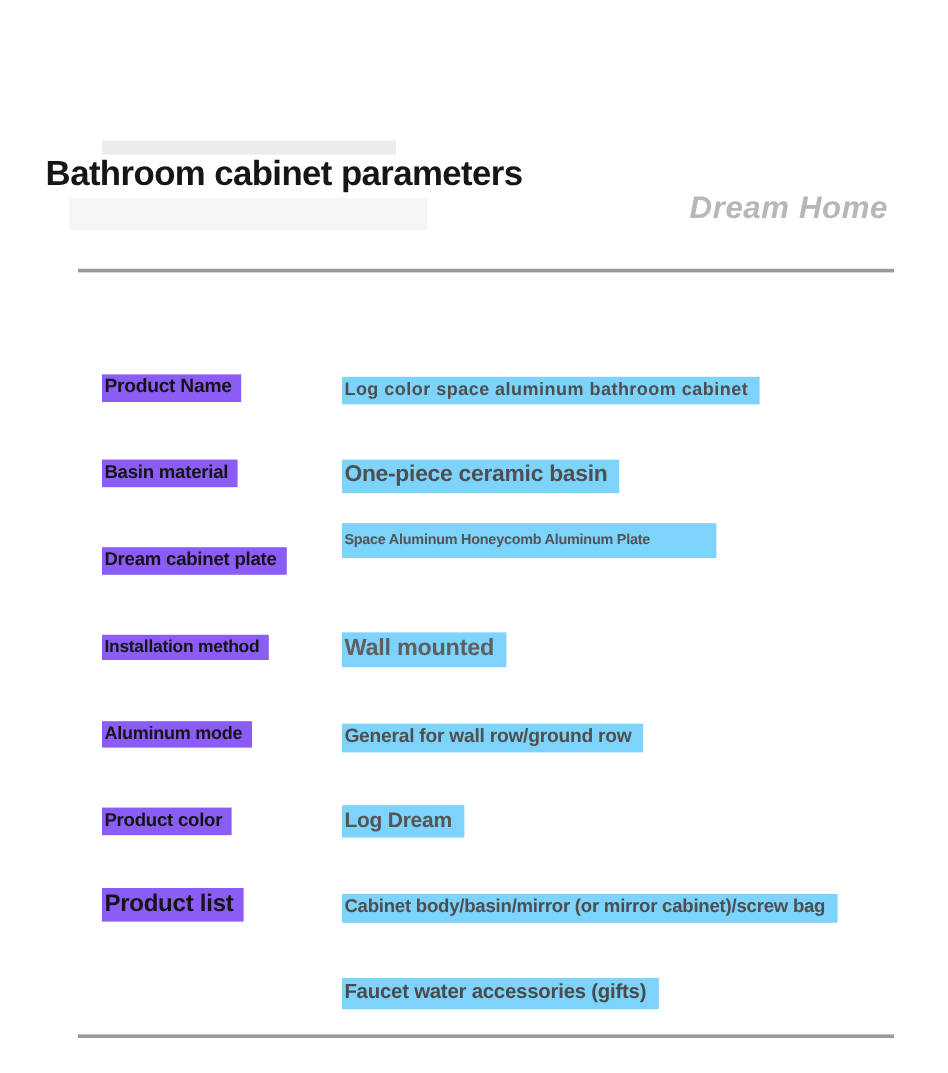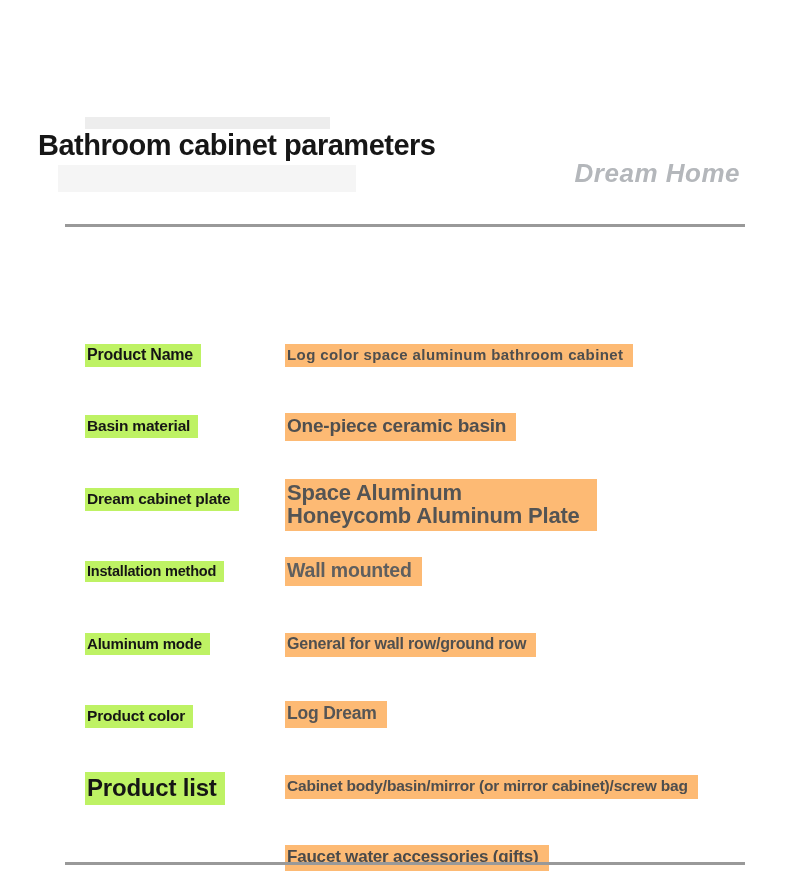--- a/index.html
+++ b/index.html
@@ -26,38 +26,38 @@
     font-size:26px;font-weight:bold;font-style:italic;
     color:#b4b7bb;letter-spacing:0.5px;white-space:nowrap;text-align:right;
   }
   .divider{position:absolute;left:65px;width:680px;height:3px;background:#999999;}
   .div-top{top:224px;}
   .div-bottom{top:862px;}
 
   .lbl{
     position:absolute;left:85px;
     font-weight:bold;color:#151515;letter-spacing:-0.2px;
-    background:#bef264;padding:2px 8px 3px 2px;white-space:nowrap;margin-top:32px;
+    background:#8b5cf6;padding:2px 8px 3px 2px;white-space:nowrap;
   }
   .val{
     position:absolute;left:285px;
     font-weight:bold;color:#525252;letter-spacing:-0.2px;
-    background:#fdba74;padding:2px 10px 4px 2px;white-space:nowrap;margin-top:30px;
+    background:#7dd3fc;padding:2px 10px 4px 2px;white-space:nowrap;
   }
   .l1{top:312px;font-size:16px;}
   .l2{top:383px;font-size:15.5px;}
   .l3{top:456px;font-size:15.5px;}
   .l4{top:529px;font-size:14.5px;}
   .l5{top:601px;font-size:15px;}
   .l6{top:673px;font-size:15.5px;}
-  .l7{top:740px;font-size:24px;}
+  .l7{top:740px;font-size:20px;}
 
   .v1{top:314px;font-size:15px;letter-spacing:0.4px;color:#4e4e4e;}
   .v2{top:383px;font-size:19px;color:#4f4f4f;}
-  .v3{top:449px;font-size:22px;color:#545454;white-space:normal;width:300px;line-height:23px;}
+  .v3{top:436px;font-size:12px;color:#545454;white-space:normal;width:300px;line-height:23px;}
   .v4{top:527px;font-size:19.5px;color:#5f5f5f;}
   .v5{top:603px;font-size:16px;color:#4f4f4f;}
   .v6{top:671px;font-size:17.5px;color:#555555;}
   .v7{top:745px;font-size:15.5px;color:#4e4e4e;}
   .v8{top:815px;font-size:17px;color:#4a4a4a;}
 </style>
 </head>
 <body>
 
 <div class="canvas">

